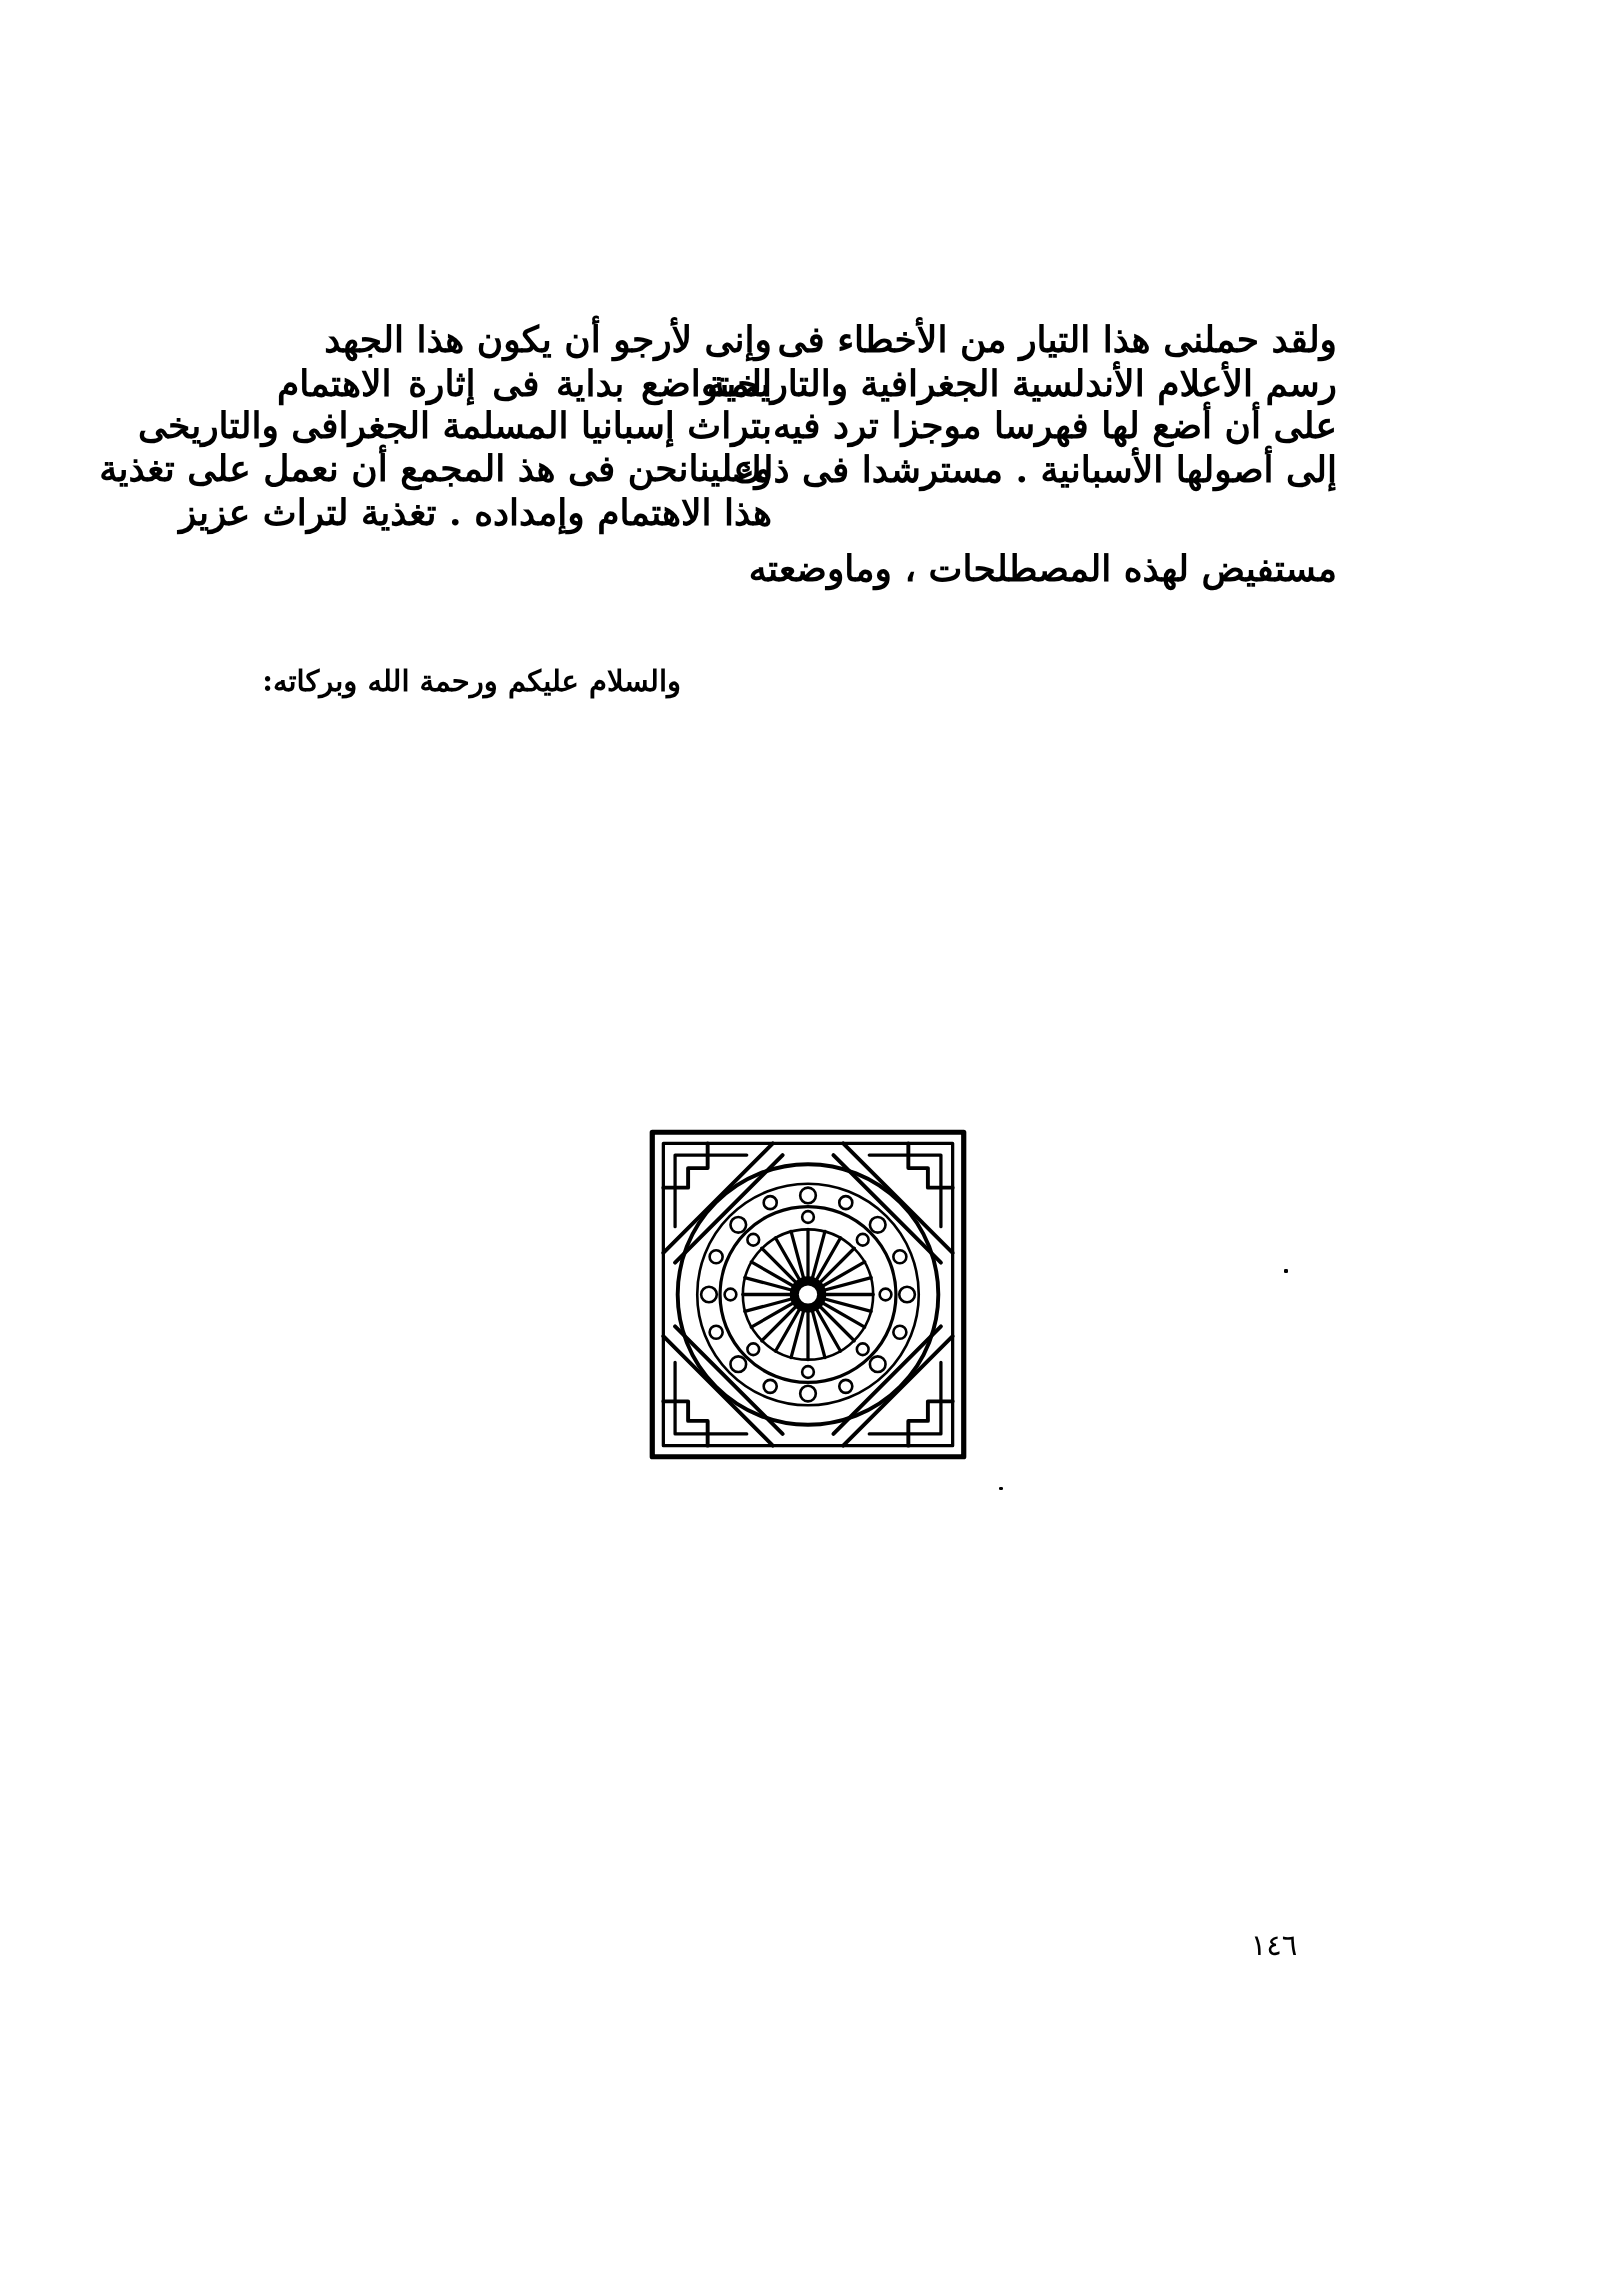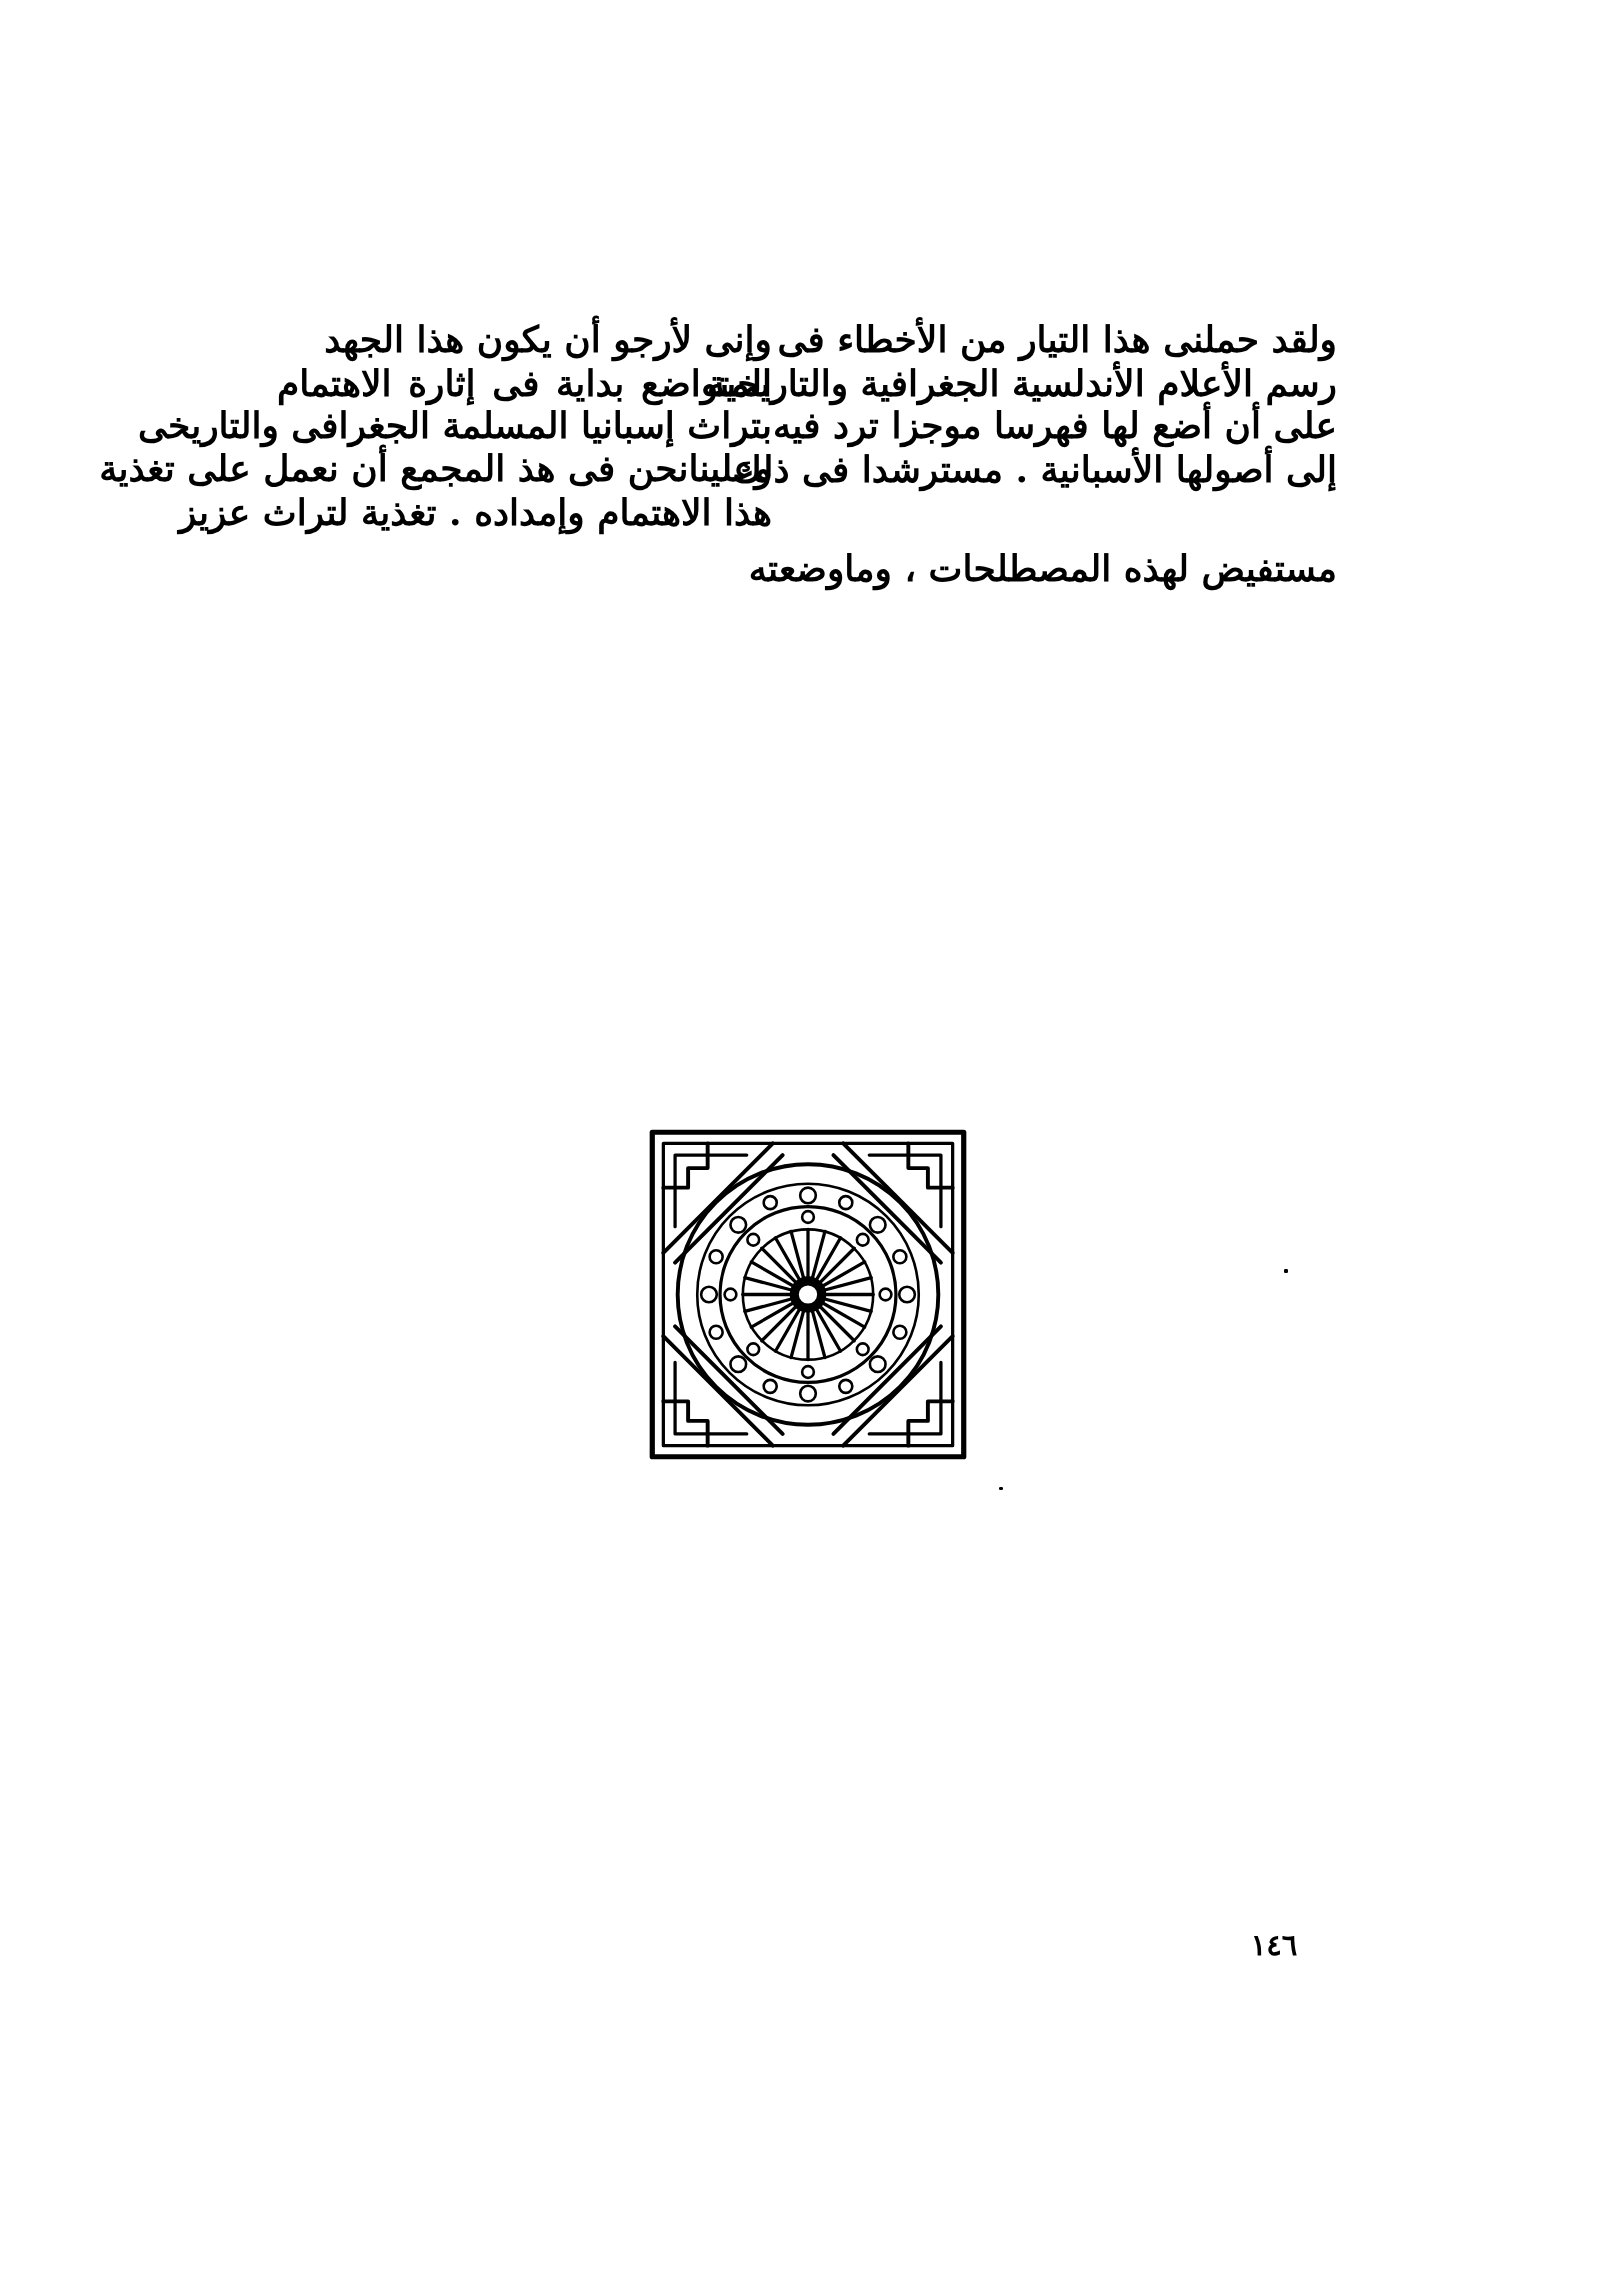--- a/index.html
+++ b/index.html
@@ -86,21 +86,21 @@
     }
     .page-number {
       position: absolute;
       left: 1238px;
       top: 1926px;
       width: 72px;
       height: 39px;
       direction: rtl;
       text-align: center;
       font-size: 29px;
-      font-weight: bold;
+      font-weight: normal;
       line-height: 39px;
     }
     .speck {
       position: absolute;
       background: #000000;
       border-radius: 1.3px;
     }
   </style>
 </head>
 <body>
@@ -116,20 +116,21 @@
   </div>
 
   <div id="col-left" class="column">
     <div class="line indent" style="top:0px; width:456px;">وإنى لأرجو  أن يكون هذا الجهد</div>
     <div class="line" style="top:44px; width:495px;">المتواضع  بداية  فى  إثارة  الاهتمام</div>
     <div class="line" style="top:86px; width:495px;">بتراث إسبانيا المسلمة الجغرافى والتاريخى</div>
     <div class="line" style="top:129px; width:495px;">وعلينانحن فى هذ المجمع أن نعمل على تغذية</div>
     <div class="line" style="top:173px; width:495px;">هذا الاهتمام وإمداده . تغذية لتراث عزيز</div>
   </div>
 
+  <div class="closing">والسلام عليكم ورحمة الله وبركاته:</div>
 
   <div class="ornament">
     <svg viewBox="0 0 488 508" xmlns="http://www.w3.org/2000/svg" fill="none" stroke="#000" stroke-width="6" stroke-linejoin="round" stroke-linecap="round">
 
       <rect x="5" y="5" width="478" height="498" stroke-width="8"></rect>
       <rect x="22" y="22" width="444" height="464" stroke-width="5"></rect>
 
       <polyline points="22,90 60,90 60,60 90,60 90,22"></polyline>
       <polyline points="398,22 398,60 428,60 428,90 466,90"></polyline>
       <polyline points="22,418 60,418 60,448 90,448 90,486"></polyline>

